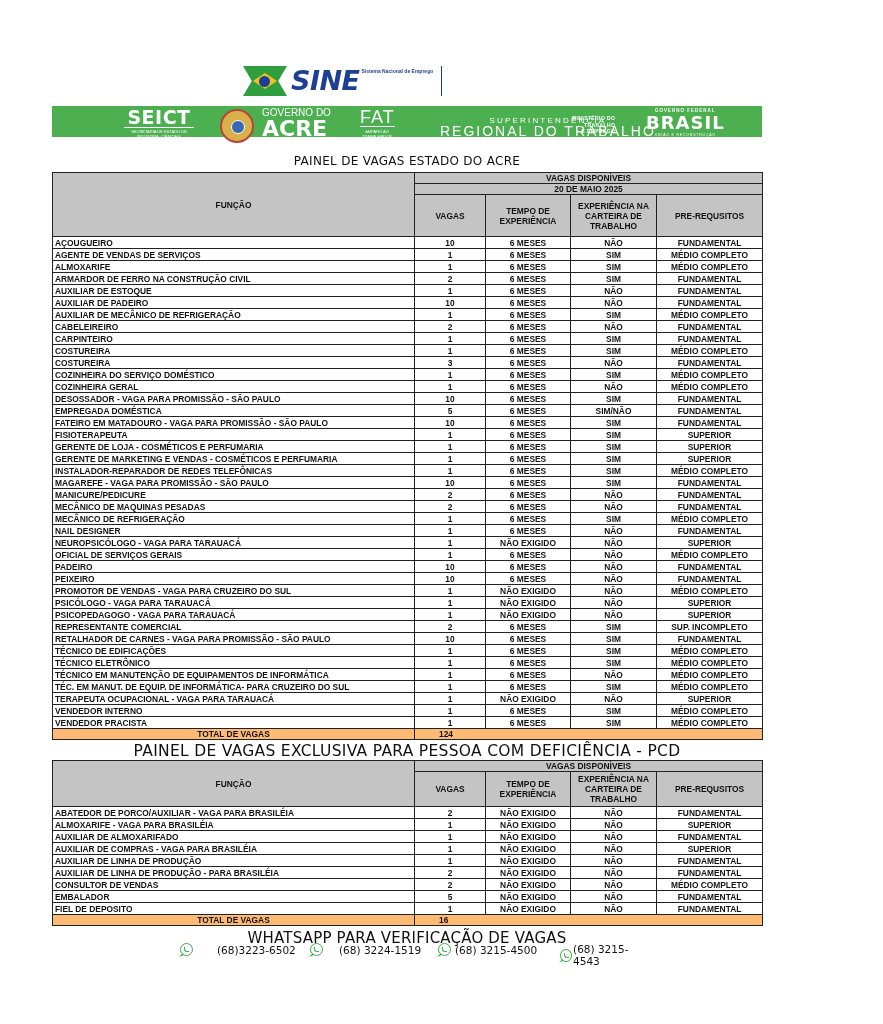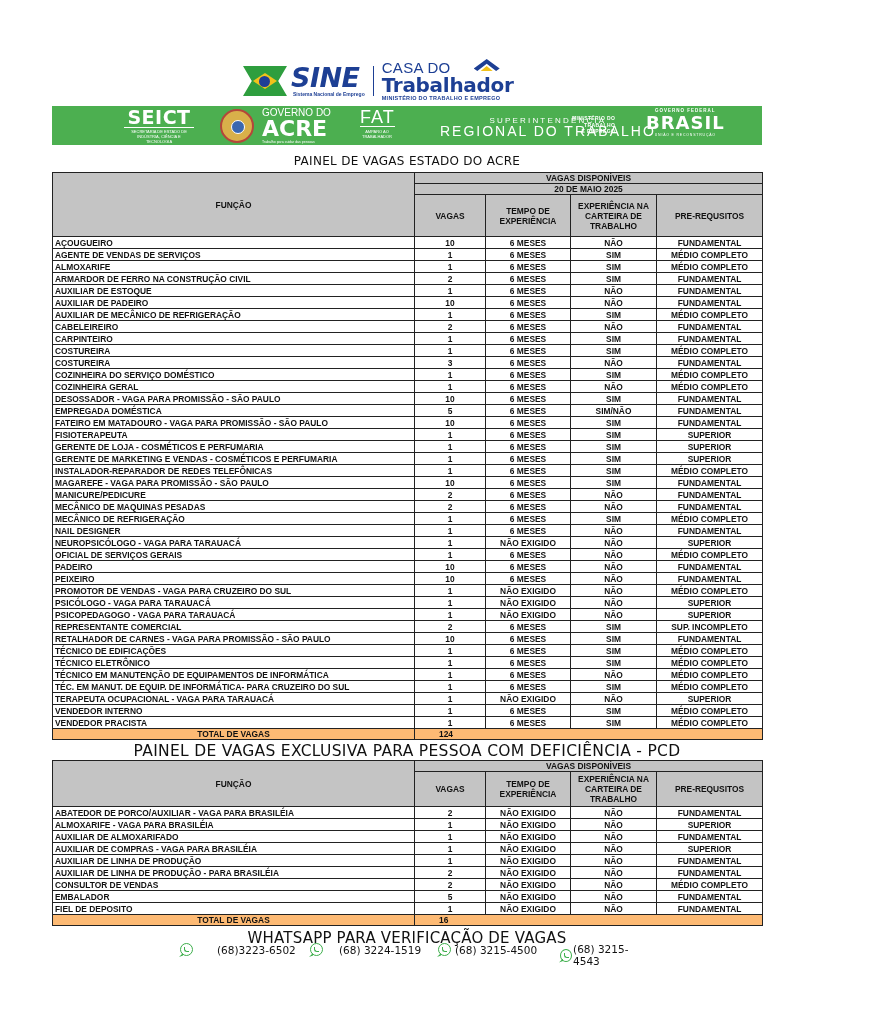--- a/index.html
+++ b/index.html
@@ -5,34 +5,34 @@
   * { box-sizing: border-box; margin: 0; padding: 0; }
   html, body { width: 883px; height: 1024px; background: #ffffff; overflow: hidden; }
   body { position: relative; font-family: "Liberation Sans", sans-serif; color: #111; }
 
   
   .top-logo { position: absolute; left: 243px; top: 60px; width: 310px; height: 42px; display: flex; align-items: center; }
   .sine-flag { width: 44px; height: 34px; position: relative; }
   .sine-flag .g1 { position: absolute; left: 0; top: 2px; width: 44px; height: 30px; background: #2e9e3e; clip-path: polygon(0 0, 100% 0, 80% 50%, 100% 100%, 0 100%, 20% 50%); }
   .sine-flag .y1 { position: absolute; left: 10px; top: 9px; width: 24px; height: 16px; background: #f2c21b; clip-path: polygon(0 50%, 50% 0, 100% 50%, 50% 100%); }
   .sine-flag .b1 { position: absolute; left: 16px; top: 12px; width: 11px; height: 11px; border-radius: 50%; background: #1e3f96; }
-  .sine-text { margin-left: 4px; display: flex; flex-direction: column; }
+  .sine-text { margin-left: 4px; display: flex; }
   .sine-word { font-family: "DejaVu Sans", sans-serif; font-weight: bold; font-style: italic; font-size: 27px; color: #1d3f94; line-height: 26px; letter-spacing: -0.5px; }
   .sine-sub { font-size: 5px; color: #1d3f94; font-weight: bold; margin-left: 2px; }
   .logo-sep { width: 1px; height: 30px; background: #1d3f94; margin: 0 8px; }
   .casa { display: flex; flex-direction: column; }
   .casa-top { font-size: 15px; color: #1d3f94; line-height: 14px; letter-spacing: 0.3px; position: relative; }
   .casa-roof { position: absolute; left: 92px; top: -2px; width: 26px; height: 12px; }
   .casa-roof .r1 { position: absolute; left: 0; top: 0; width: 26px; height: 12px; background: #1d3f94; clip-path: polygon(50% 0, 100% 80%, 86% 100%, 50% 40%, 14% 100%, 0 80%); }
   .casa-roof .r2 { position: absolute; left: 7px; top: 7px; width: 12px; height: 5px; background: #f2c21b; clip-path: polygon(50% 0, 100% 100%, 0 100%); }
   .casa-word { font-family: "DejaVu Sans", sans-serif; font-weight: bold; font-size: 20px; color: #1d3f94; line-height: 20px; letter-spacing: -0.3px; }
   .casa-sub { font-size: 5.5px; color: #1d3f94; font-weight: bold; letter-spacing: 0.3px; }
 
   
-  .banner { position: absolute; left: 52px; top: 106px; width: 710px; height: 39px; background: #4caf50; color: #fff; }
+  .banner { position: absolute; left: 52px; top: 106px; width: 710px; height: 31px; background: #4caf50; color: #fff; }
   .banner .b-item { position: absolute; color: #fff; }
   .seict { left: 72px; top: 1px; text-align: center; }
   .seict .big { font-family: "DejaVu Sans", sans-serif; font-weight: bold; font-size: 19px; line-height: 20px; letter-spacing: 0.5px; }
   .seict .small { font-size: 4px; line-height: 5px; border-top: 1px solid #fff; padding-top: 1px; }
   .crest { left: 168px; top: 3px; width: 34px; height: 34px; border-radius: 50%; background: #d9b04a; border: 2px solid #b5463a; }
   .crest::after { content: ""; position: absolute; left: 9px; top: 9px; width: 12px; height: 12px; border-radius: 50%; background: #3a67b0; border: 1px solid #fff; }
   .gov { left: 210px; top: 1px; }
   .gov .g-top { font-size: 10px; line-height: 11px; }
   .gov .g-big { font-family: "DejaVu Sans", sans-serif; font-size: 22px; line-height: 22px; font-weight: bold; }
   .gov .g-sub { font-size: 3.5px; }
@@ -82,31 +82,20 @@
   <div class="sine-flag">
     <div class="g1"></div>
       <div class="y1"></div>
       <div class="b1"></div>
   </div>
   <div class="sine-text">
     <span class="sine-word">SINE</span>
     <span class="sine-sub">Sistema Nacional de Emprego</span>
   </div>
   <div class="logo-sep"></div>
-  <div class="casa">
-    <span class="casa-top">
-      <span>CASA DO</span>
-      <span class="casa-roof">
-          <span class="r1"></span>
-          <span class="r2"></span>
-        </span>
-    </span>
-    <span class="casa-word">Trabalhador</span>
-    <span class="casa-sub">MINISTÉRIO DO TRABALHO E EMPREGO</span>
-  </div>
 </div>
 
 <div class="banner">
   <div class="b-item seict">
     <div class="big">SEICT</div>
     <div class="small" style="width:70px;white-space:normal;">SECRETARIA DE ESTADO DE INDÚSTRIA, CIÊNCIA E TECNOLOGIA</div>
   </div>
   <div class="b-item crest"></div>
   <div class="b-item gov">
     <div class="g-top">GOVERNO DO</div>

